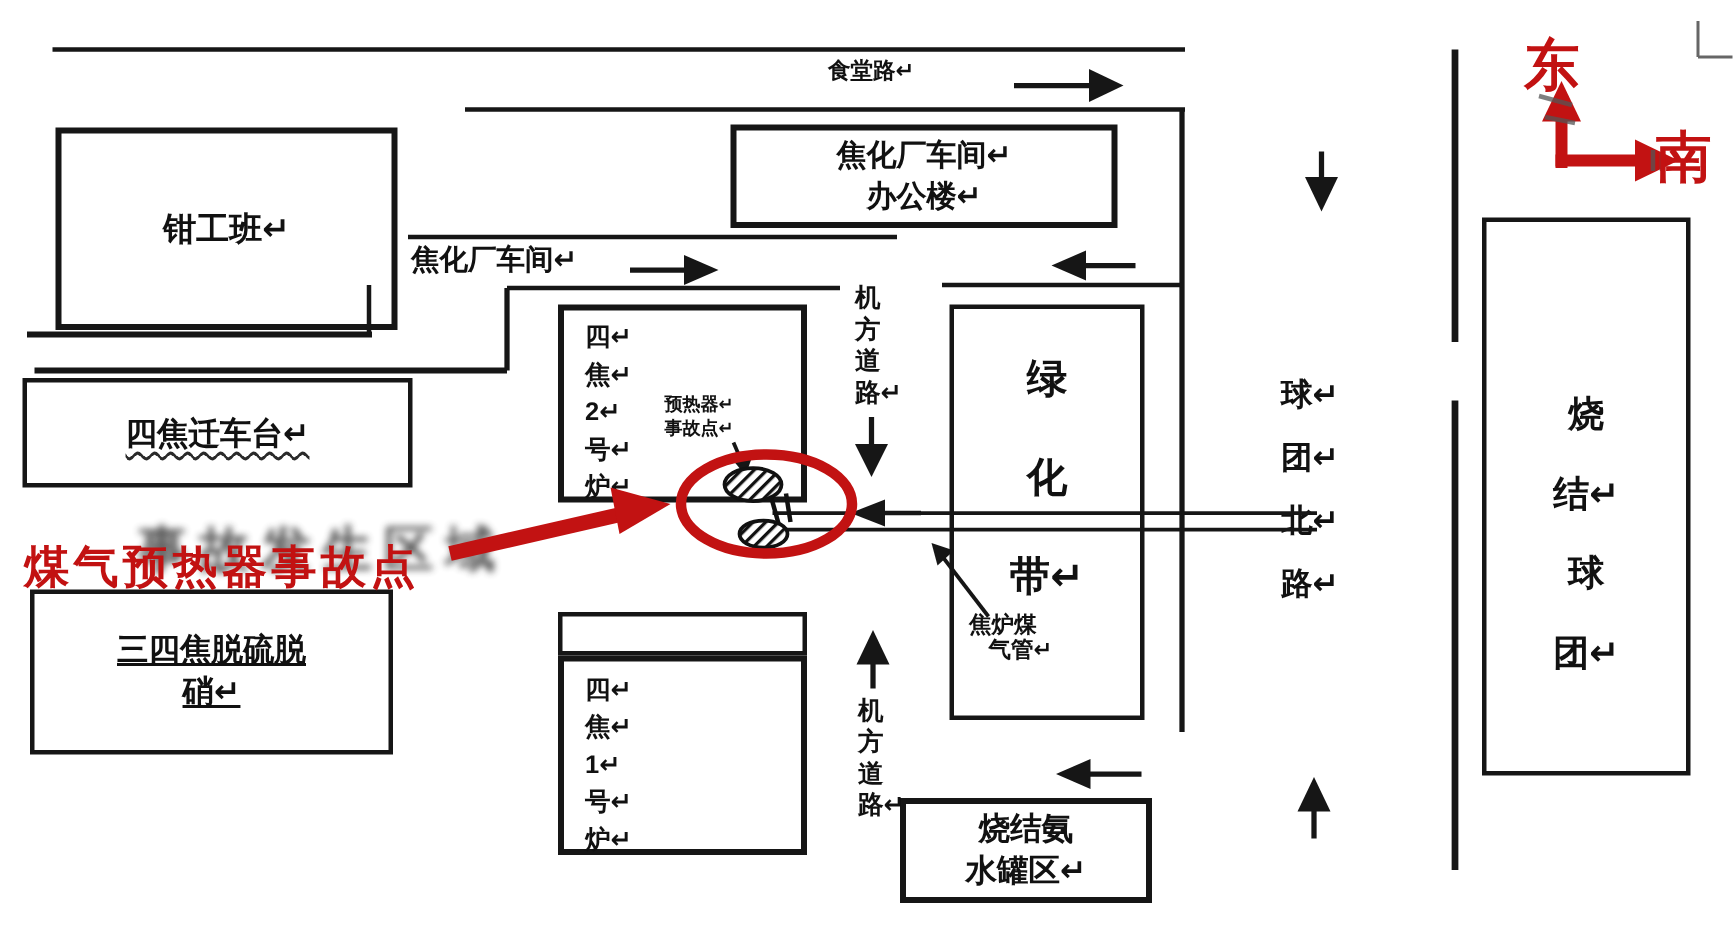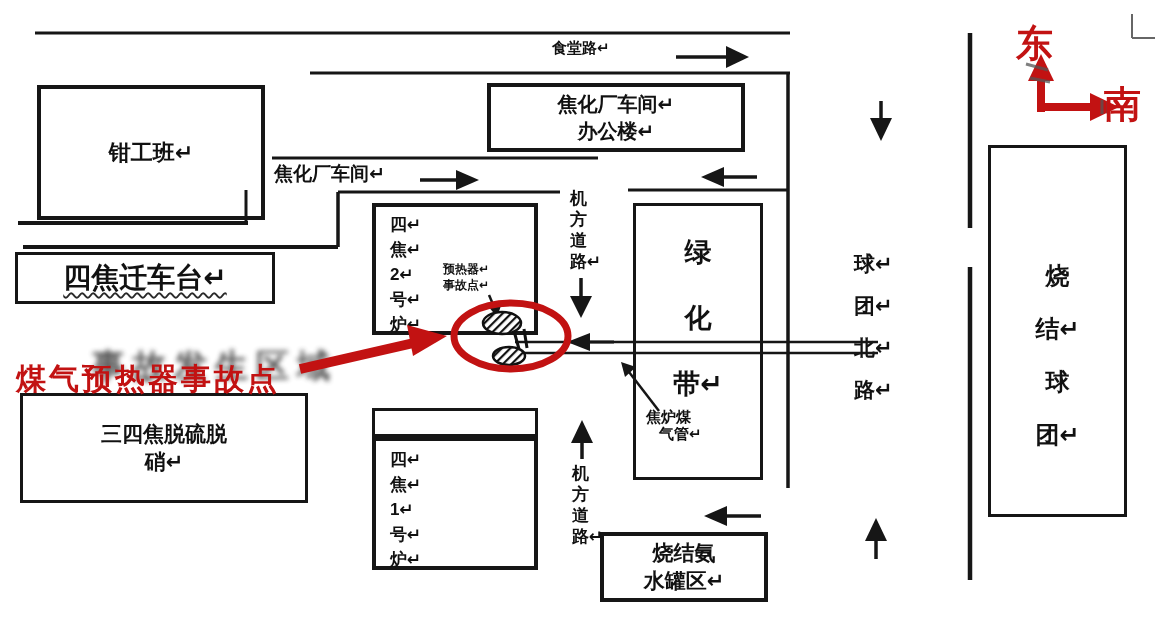--- a/index.html
+++ b/index.html
@@ -28,25 +28,25 @@
     <span>钳工班↵</span>
   </div>
 
   <div class="box" style="left:487px;top:83px;width:258px;height:69px;font-size:20px;">
     <div class="two">
       <div>焦化厂车间↵</div>
       <div>办公楼↵</div>
     </div>
   </div>
 
-  <div class="box b3" style="left:15px;top:252px;width:260px;height:52px;font-size:28px;">
+  <div class="box b3" style="left:15px;top:252px;width:260px;height:73px;font-size:21px;">
     <span class="wavy">四焦迁车台↵</span>
   </div>
 
-  <div class="box b3" style="left:20px;top:393px;width:288px;height:110px;font-size:21px;">
+  <div class="box b3" style="left:20px;top:393px;width:242px;height:110px;font-size:21px;text-decoration:underline;">
     <div class="two">
       <div>三四焦脱硫脱</div>
       <div>硝↵</div>
     </div>
   </div>
 
   <div class="box" style="left:372px;top:203px;width:166px;height:132px;align-items:flex-start;justify-content:flex-start;">
     <div class="vcol" style="padding:5px 0 0 14px;font-size:17px;line-height:25px;text-align:left;">
       <span>四↵</span>
       <span>焦↵</span>

